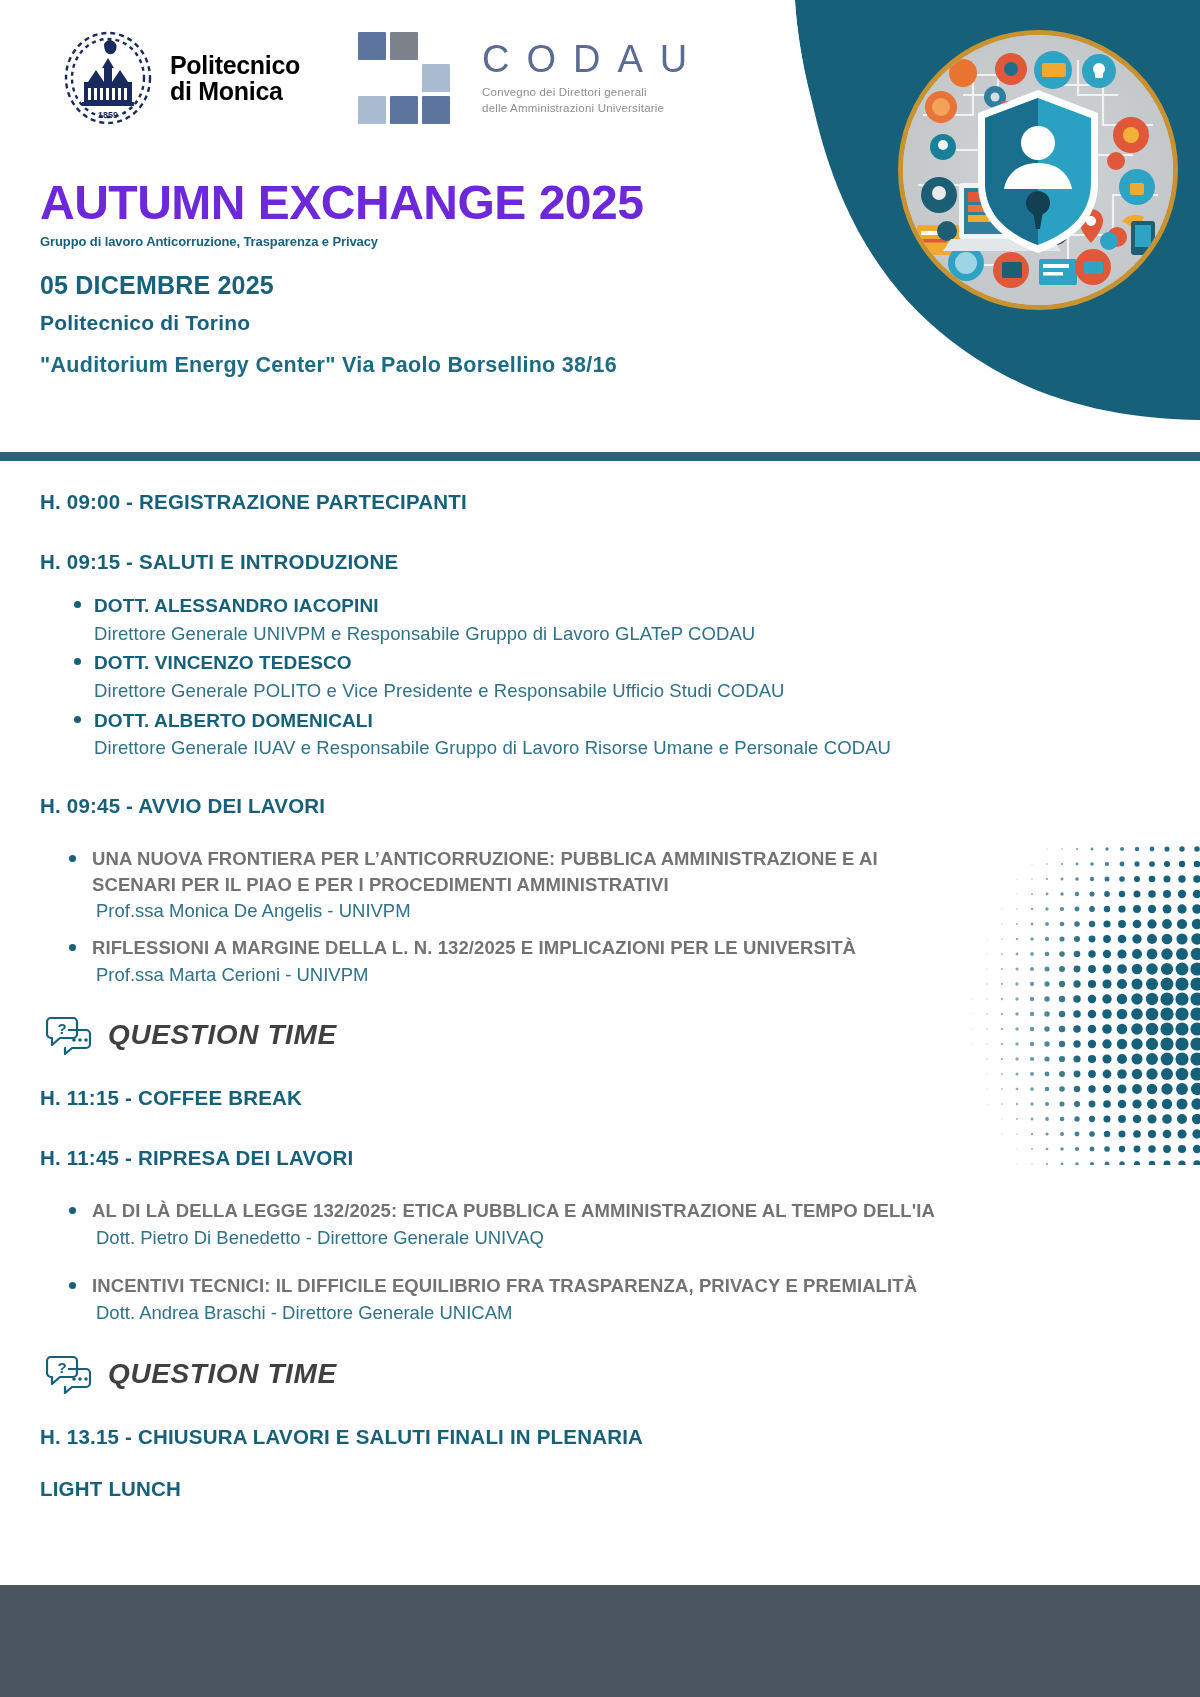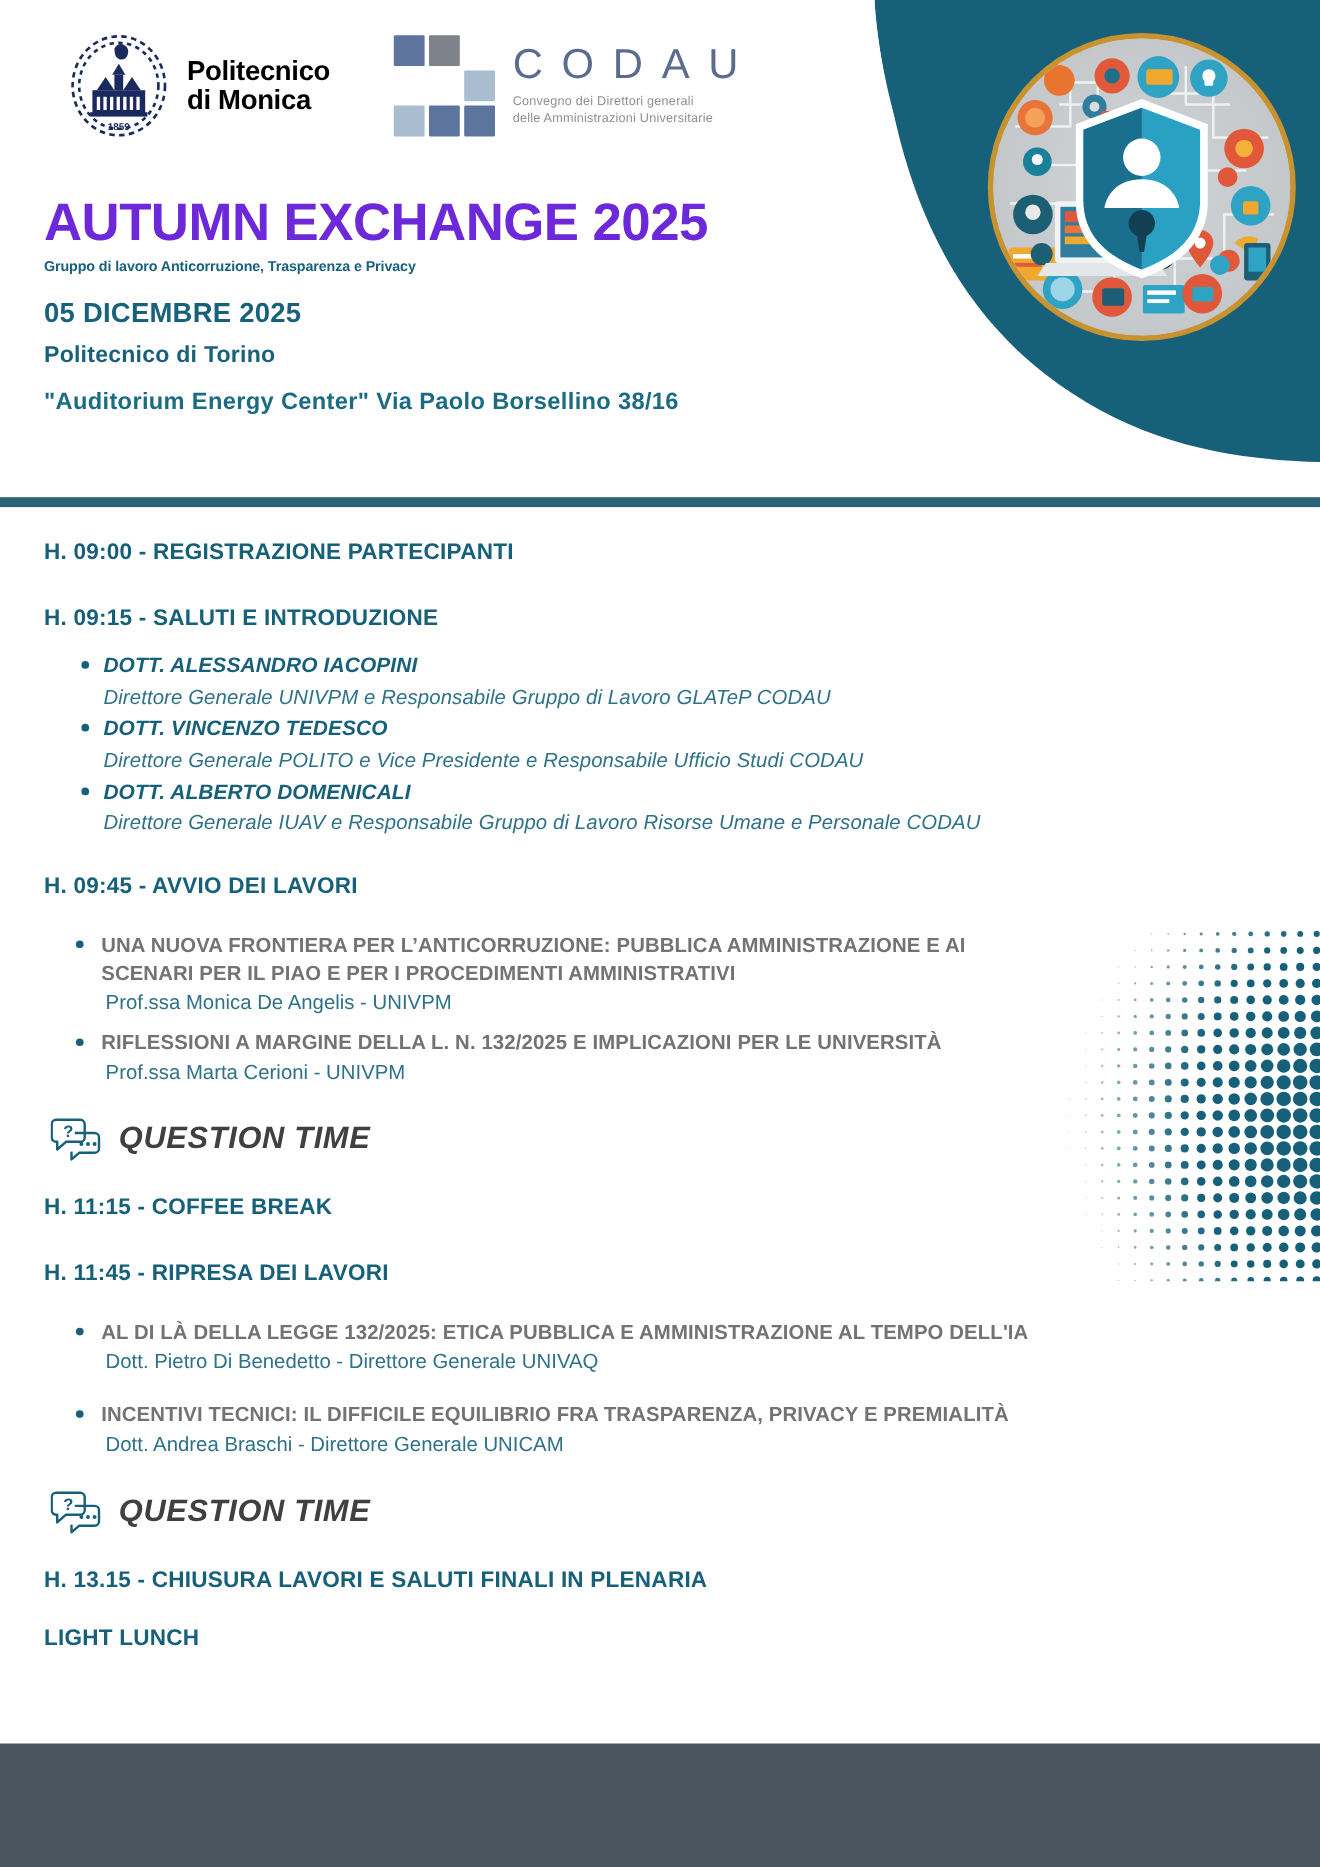--- a/index.html
+++ b/index.html
@@ -25,21 +25,21 @@
   .hero-circle .inner-bg{position:absolute;inset:0;background:
      radial-gradient(circle at 50% 50%, #d2d5d8 0%, #c4c8cb 70%, #bcc0c3 100%);}
   .hero-circle svg{position:absolute;inset:0;}
 
   
   .logos{position:absolute;left:60px;top:30px;display:flex;align-items:center;gap:58px;}
   .polito{display:flex;align-items:center;gap:14px;}
   .polito-crest{width:96px;height:96px;position:relative;text-align:center;}
   .polito-name{color:#000000;font-weight:bold;font-size:25px;line-height:1.05;letter-spacing:-0.3px;}
 
-  .codau{display:flex;align-items:center;gap:16px;}
+  .codau{display:flex;align-items:center;gap:32px;}
   .codau-grid{width:92px;height:92px;display:grid;grid-template-columns:repeat(3,1fr);grid-template-rows:repeat(3,1fr);gap:4px;}
   .codau-grid i{display:block;border-radius:1px;}
   .codau-right{display:flex;flex-direction:column;}
   .codau-word{color:#5b6b92;font-size:38px;letter-spacing:17px;line-height:1;font-weight:400;}
   .codau-sub{color:#8b8f96;font-size:11.5px;line-height:1.35;letter-spacing:.2px;margin-top:7px;}
 
   
   .title-block{position:absolute;left:40px;top:178px;width:760px;}
   .main-title{
     color:#6d28d9;font-size:48px;font-weight:bold;letter-spacing:-0.5px;line-height:1.04;
@@ -56,21 +56,21 @@
   .halftone{position:absolute;right:0;top:845px;width:230px;height:320px;pointer-events:none;}
 
   
   .program{position:absolute;left:40px;top:490px;width:1000px;}
   .slot-head{color:#17607a;font-size:20.5px;font-weight:bold;letter-spacing:.2px;margin:0 0 6px 0;}
   .gap-lg{height:30px;}
   .gap-md{height:22px;}
   .gap-sm{height:12px;}
 
   ul.speakers{list-style:none;margin:0;padding:0 0 0 30px;}
-  ul.speakers > li{position:relative;margin:0 0 2px 0;padding:0 0 0 24px;font-style:italic;}
+  ul.speakers > li{position:relative;margin:0 0 2px 0;padding:0 0 0 24px;}
   ul.speakers > li:before{
     content:"";position:absolute;left:4px;top:9px;width:7px;height:7px;border-radius:50%;
     background:#17607a;
   }
   .sp-name{color:#17607a;font-size:19px;font-weight:bold;line-height:1.5;letter-spacing:.1px;}
   .sp-role{color:#2f7288;font-size:18.5px;font-weight:400;line-height:1.45;letter-spacing:.1px;}
 
   ul.talks{list-style:none;margin:0;padding:0 0 0 26px;}
   ul.talks > li{position:relative;padding:0 0 0 26px;margin:0 0 10px 0;}
   ul.talks > li:before{

